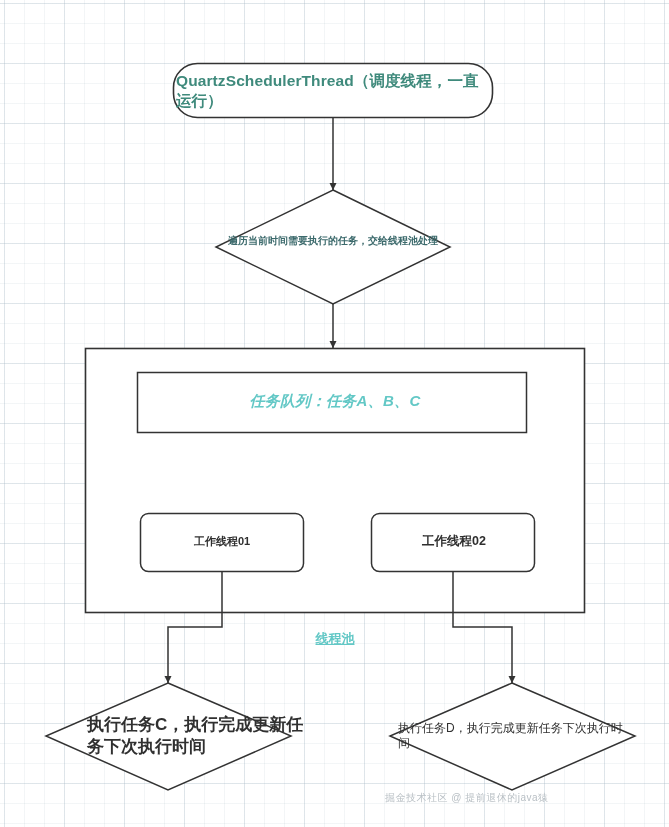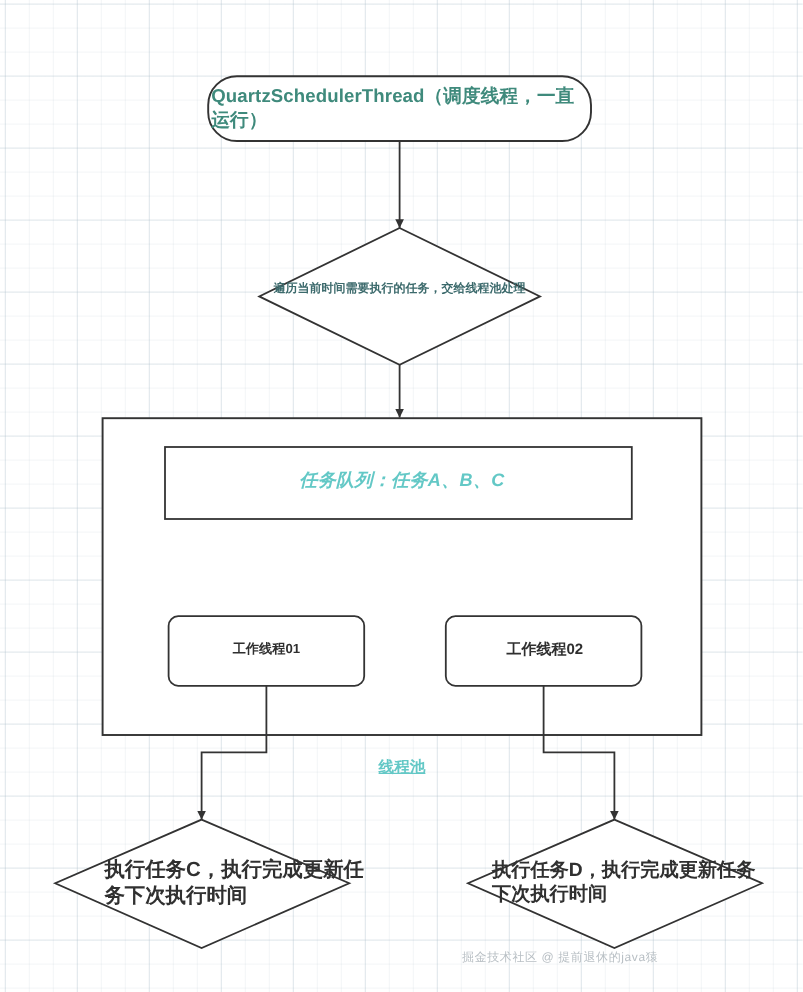--- a/index.html
+++ b/index.html
@@ -100,26 +100,26 @@
     left: 54px;
     top: 714px;
     width: 228px;
     height: 44px;
     font-size: 17px;
     font-weight: bold;
     color: #303030;
     margin-left: 33px;
   }
   #decision-right-text {
-    left: 410px;
+    left: 398px;
     top: 714px;
     width: 228px;
     height: 44px;
-    font-size: 16px;
-    font-weight: bold;
+    font-size: 12px;
+    font-weight: normal;
     color: #303030;
   }
   #watermark {
     position: absolute;
     left: 385px;
     top: 786px;
     width: 270px;
     height: 24px;
     display: flex;
     align-items: center;

